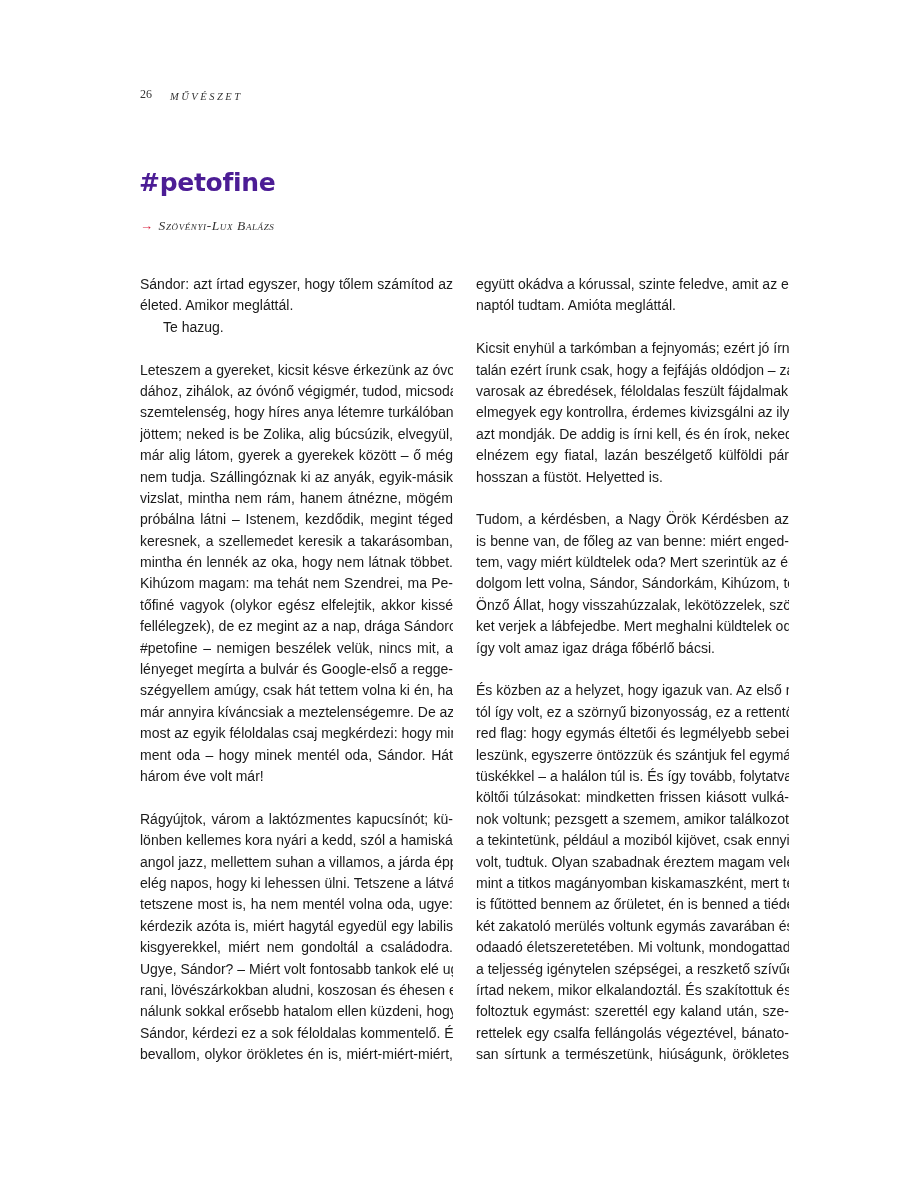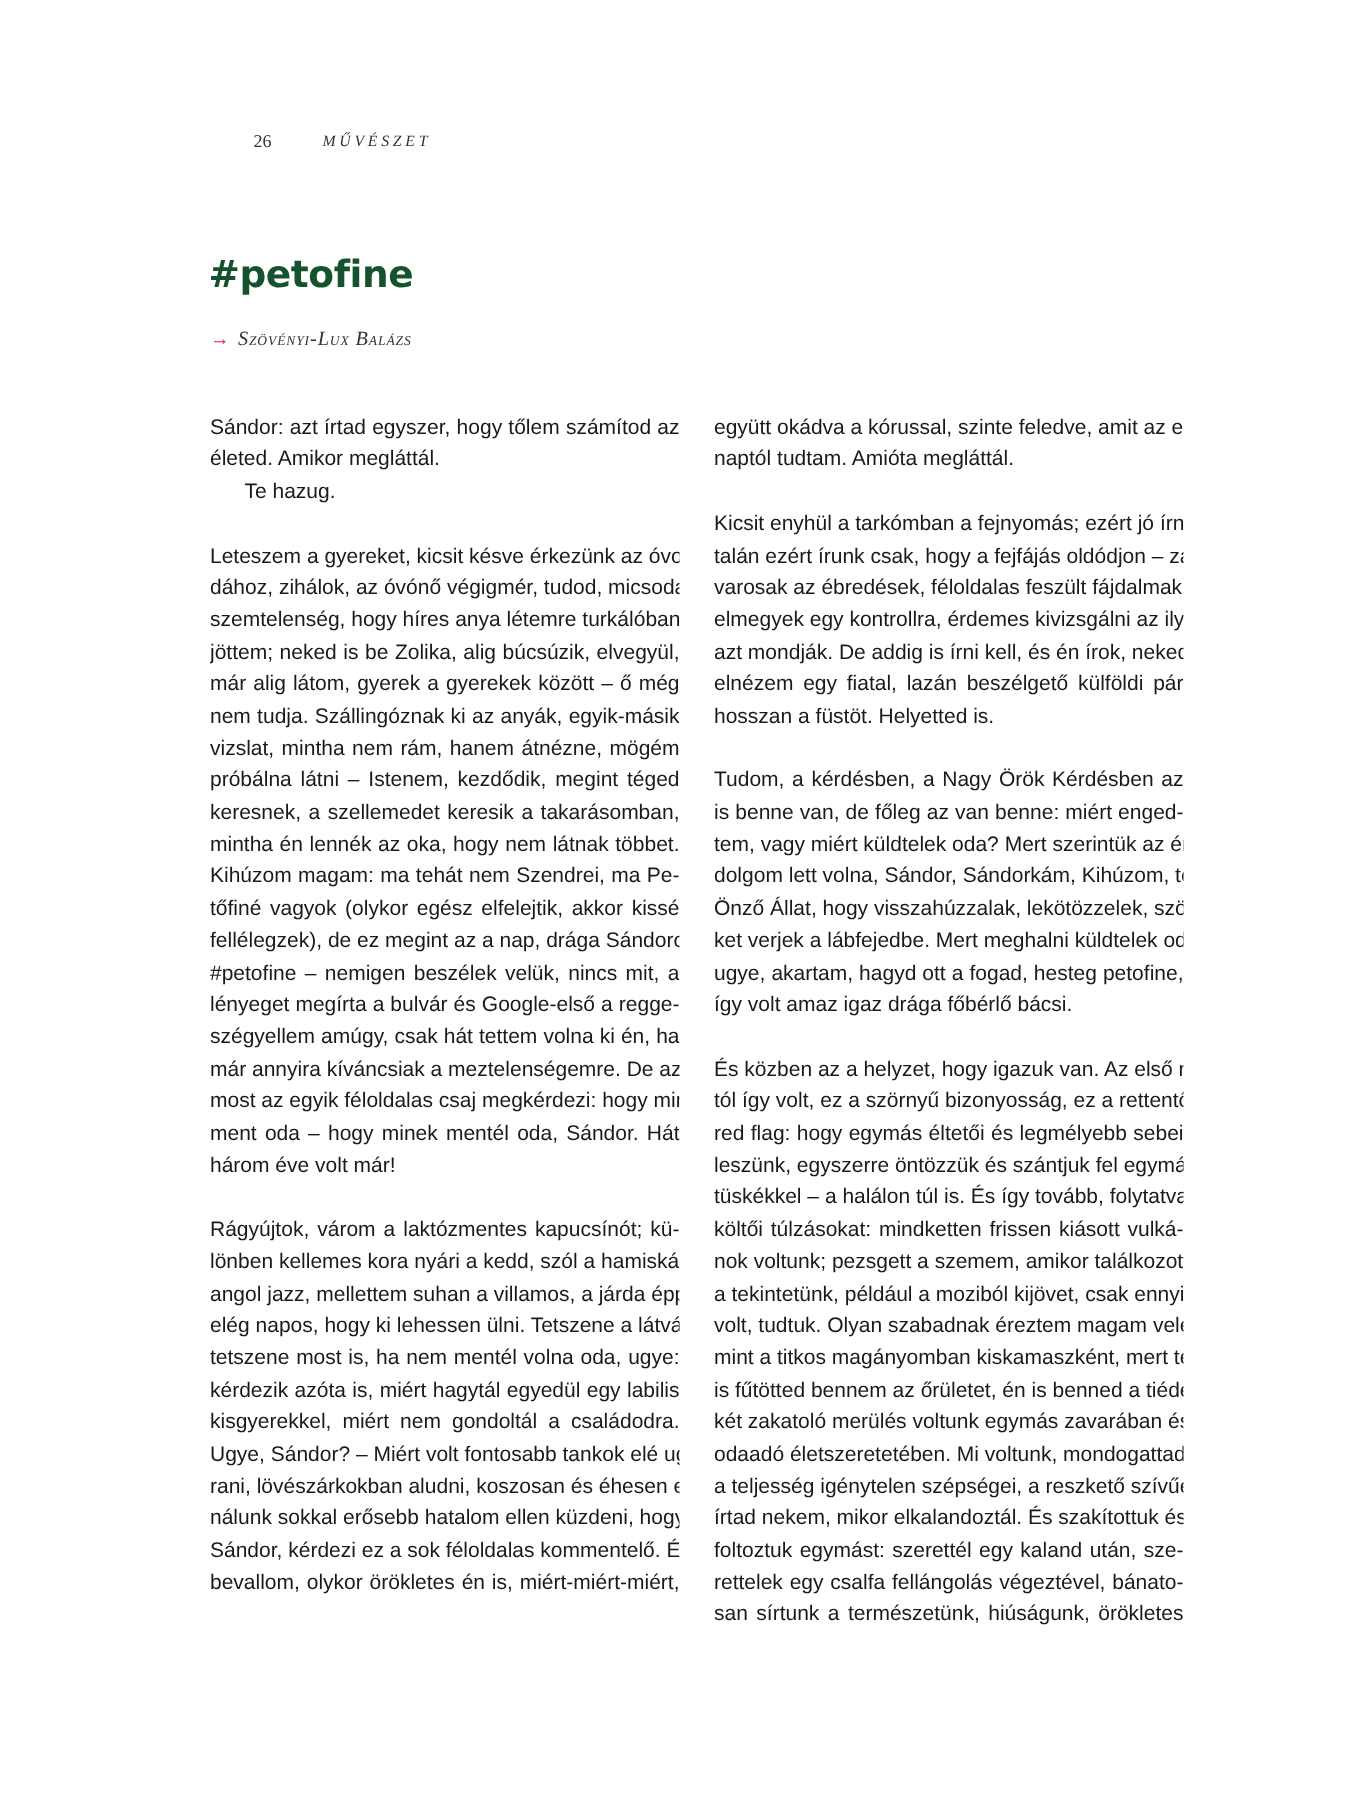--- a/index.html
+++ b/index.html
@@ -16,39 +16,38 @@
       font-family: "Liberation Sans", "DejaVu Sans", sans-serif;
     }
     .running-head {
       position: absolute;
       left: 140px;
       top: 87px;
       font-family: "Liberation Serif", "DejaVu Serif", serif;
       font-size: 12px;
       color: #333;
       display: flex;
-      gap: 34px;
-      align-items: center;
-      margin-left: 29px;
+      gap: 18px;
+      align-items: flex-end;
     }
     .running-head .section {
       font-style: italic;
       letter-spacing: 2.5px;
       text-transform: uppercase;
       font-size: 10.5px;
     }
     .title {
       position: absolute;
       left: 139px;
       top: 168px;
       margin: 0;
       font-family: "DejaVu Sans", "Liberation Sans", sans-serif;
       font-weight: bold;
       font-size: 25px;
-      color: #14532d;
+      color: #4c1d95;
       letter-spacing: -0.3px;
     }
     .byline {
       position: absolute;
       left: 140px;
       top: 218px;
       font-family: "Liberation Serif", "DejaVu Serif", serif;
       font-style: italic;
       font-size: 13.5px;
       color: #333;
@@ -168,21 +167,20 @@
       <span class="line">elnézem egy fiatal, lazán beszélgető külföldi pár</span>
       <span class="line last">hosszan a füstöt. Helyetted is.</span>
     </p>
     <p class="para">
       <span class="line">Tudom, a kérdésben, a Nagy Örök Kérdésben az</span>
       <span class="line">is benne van, de főleg az van benne: miért enged-</span>
       <span class="line">tem, vagy miért küldtelek oda? Mert szerintük az én</span>
       <span class="line">dolgom lett volna, Sándor, Sándorkám, Kihúzom, te</span>
       <span class="line">Önző Állat, hogy visszahúzzalak, lekötözzelek, szöge-</span>
       <span class="line">ket verjek a lábfejedbe. Mert meghalni küldtelek oda,</span>
-      <span class="line">ugye, akartam, hagyd ott a fogad, hesteg petofine,</span>
       <span class="line last">így volt amaz igaz drága főbérlő bácsi.</span>
     </p>
     <p class="para">
       <span class="line">És közben az a helyzet, hogy igazuk van. Az első nap-</span>
       <span class="line">tól így volt, ez a szörnyű bizonyosság, ez a rettentő</span>
       <span class="line">red flag: hogy egymás éltetői és legmélyebb sebei</span>
       <span class="line">leszünk, egyszerre öntözzük és szántjuk fel egymást</span>
       <span class="line">tüskékkel – a halálon túl is. És így tovább, folytatva a</span>
       <span class="line">költői túlzásokat: mindketten frissen kiásott vulká-</span>
       <span class="line">nok voltunk; pezsgett a szemem, amikor találkozott</span>

